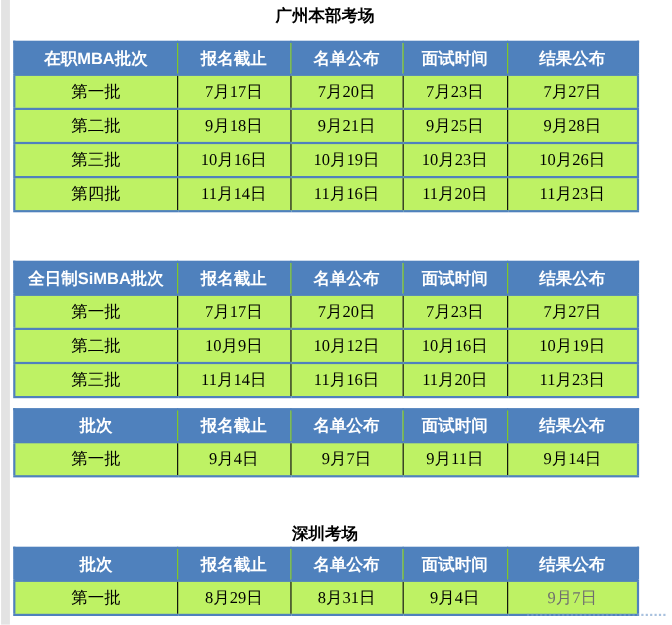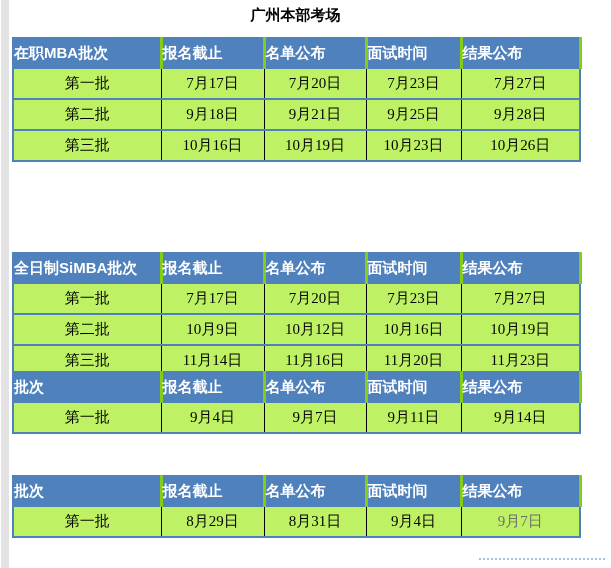--- a/index.html
+++ b/index.html
@@ -7,42 +7,42 @@
     width:611px;height:568px;position:relative;background:#ffffff;
     font-family:"Liberation Serif","DejaVu Serif",serif;
     overflow:hidden;
   }
   .gutter{
     position:absolute;left:1px;top:0;width:8px;height:568px;
     background:#e3e3e3;
   }
   .section{position:absolute;left:12px;width:569px;}
   .sec1{top:4px;}
-  .sec2{top:237px;margin-top:15px;}
+  .sec2{top:237px;}
   .sec3{top:371px;}
   .sec4{top:475px;}
   .section-title{
     width:567px;text-align:center;
     font-family:"Liberation Sans","DejaVu Sans",sans-serif;
     font-weight:bold;font-size:15px;color:#000;
     line-height:21px;
   }
   .sec1 .section-title{margin-bottom:12px;}
   .sec3 .section-title{margin-bottom:2px;}
   .sec4 .section-title{margin-bottom:1px;}
   table{
     border-collapse:collapse;table-layout:fixed;width:567px;
     border:2px solid #4f81bd;
   }
   th{
     background:#4f81bd;color:#ffffff;
     font-family:"Liberation Sans","DejaVu Sans",sans-serif;
     font-weight:bold;font-size:15px;
-    height:28px;text-align:left;
-    border-left:1px solid #000;border-right:3px solid #84cc16;
+    height:28px;text-align:center;
+    border-left:1px solid #000;border-right:1px solid #84cc16;
     border-bottom:2px solid #4f81bd;
     padding:0;
   }
   td{
     height:29px;text-align:center;vertical-align:middle;
     font-size:15px;color:#000;
     border-left:1px solid #000;border-right:1px solid #000;
     border-top:2px solid #4f81bd;border-bottom:2px solid #4f81bd;
     padding:0;background:#bef264;
   }
@@ -93,20 +93,27 @@
           <td>9月25日</td>
           <td>9月28日</td>
         </tr>
         <tr>
           <td>第三批</td>
           <td>10月16日</td>
           <td>10月19日</td>
           <td>10月23日</td>
           <td>10月26日</td>
         </tr>
+        <tr>
+          <td>第四批</td>
+          <td>11月14日</td>
+          <td>11月16日</td>
+          <td>11月20日</td>
+          <td>11月23日</td>
+        </tr>
       </tbody>
     </table>
 </div>
 
 <div class="section sec2">
   <table>
       <colgroup>
         <col class="c1">
         <col class="c2">
         <col class="c3">
@@ -172,20 +179,21 @@
           <td>9月4日</td>
           <td>9月7日</td>
           <td>9月11日</td>
           <td>9月14日</td>
         </tr>
       </tbody>
     </table>
 </div>
 
 <div class="section sec4">
+  <div class="section-title">深圳考场</div>
   <table>
       <colgroup>
         <col class="c1">
         <col class="c2">
         <col class="c3">
         <col class="c4">
         <col class="c5">
       </colgroup>
       <thead>
         <tr>

